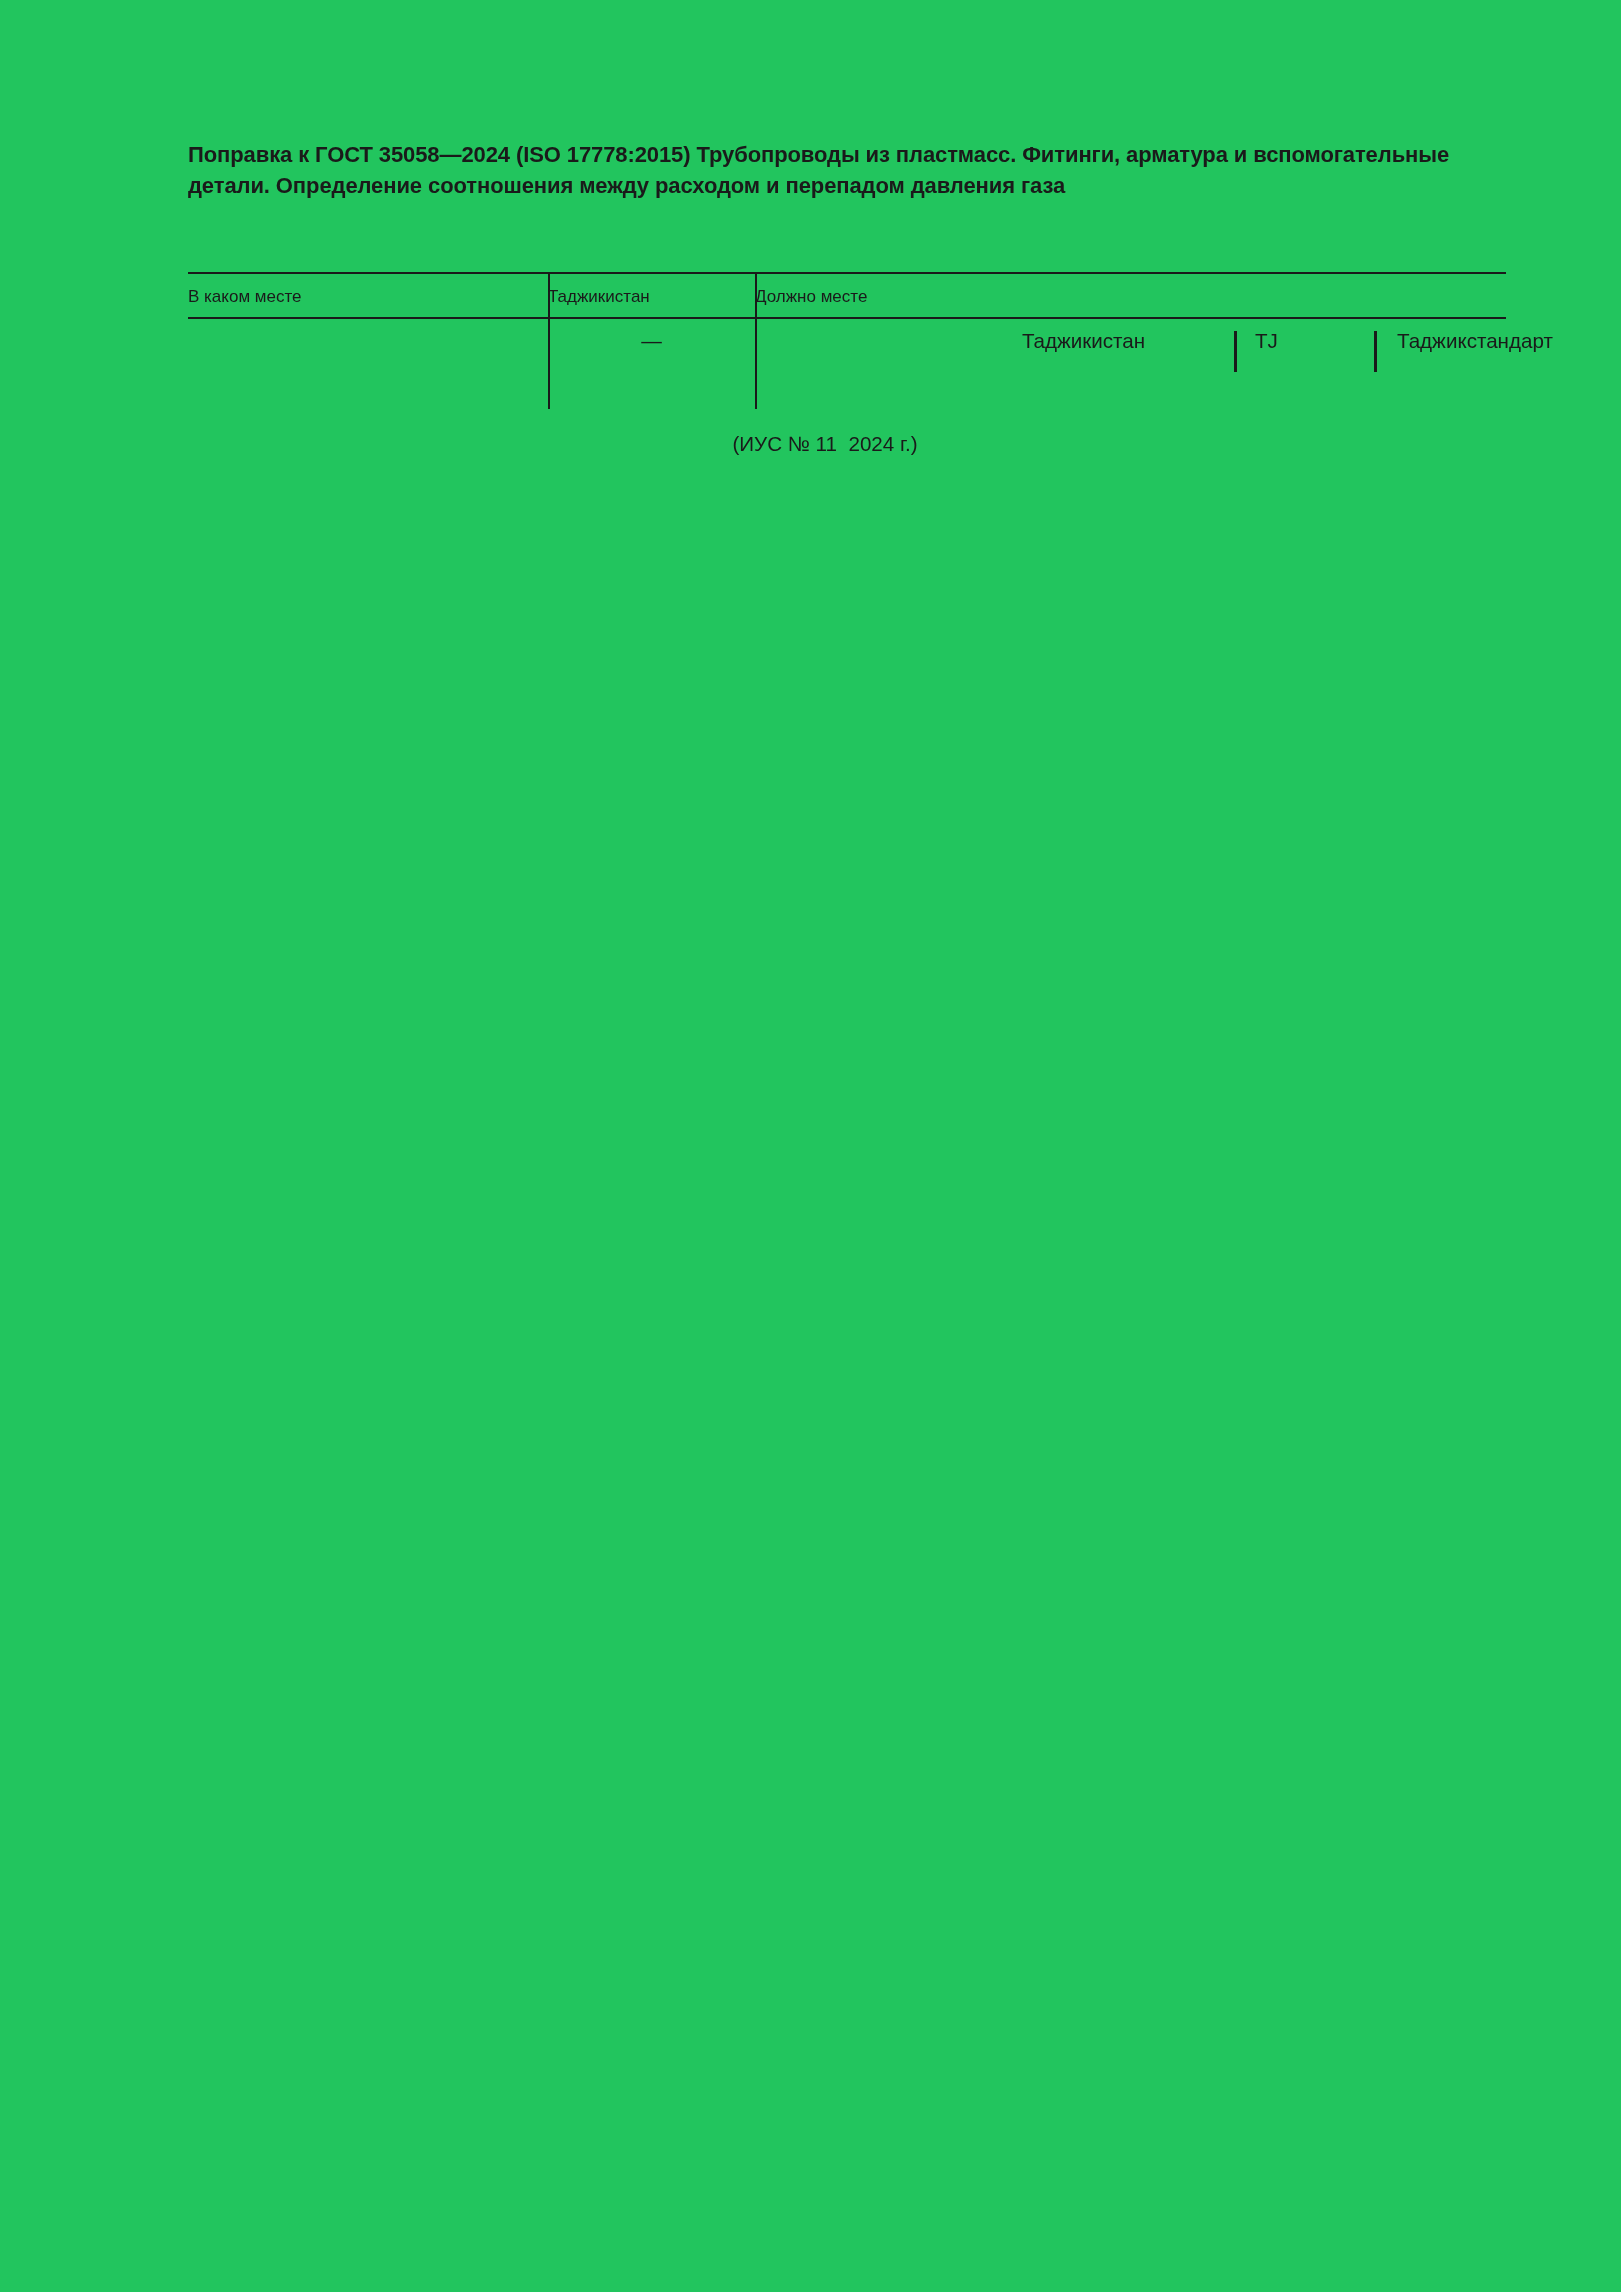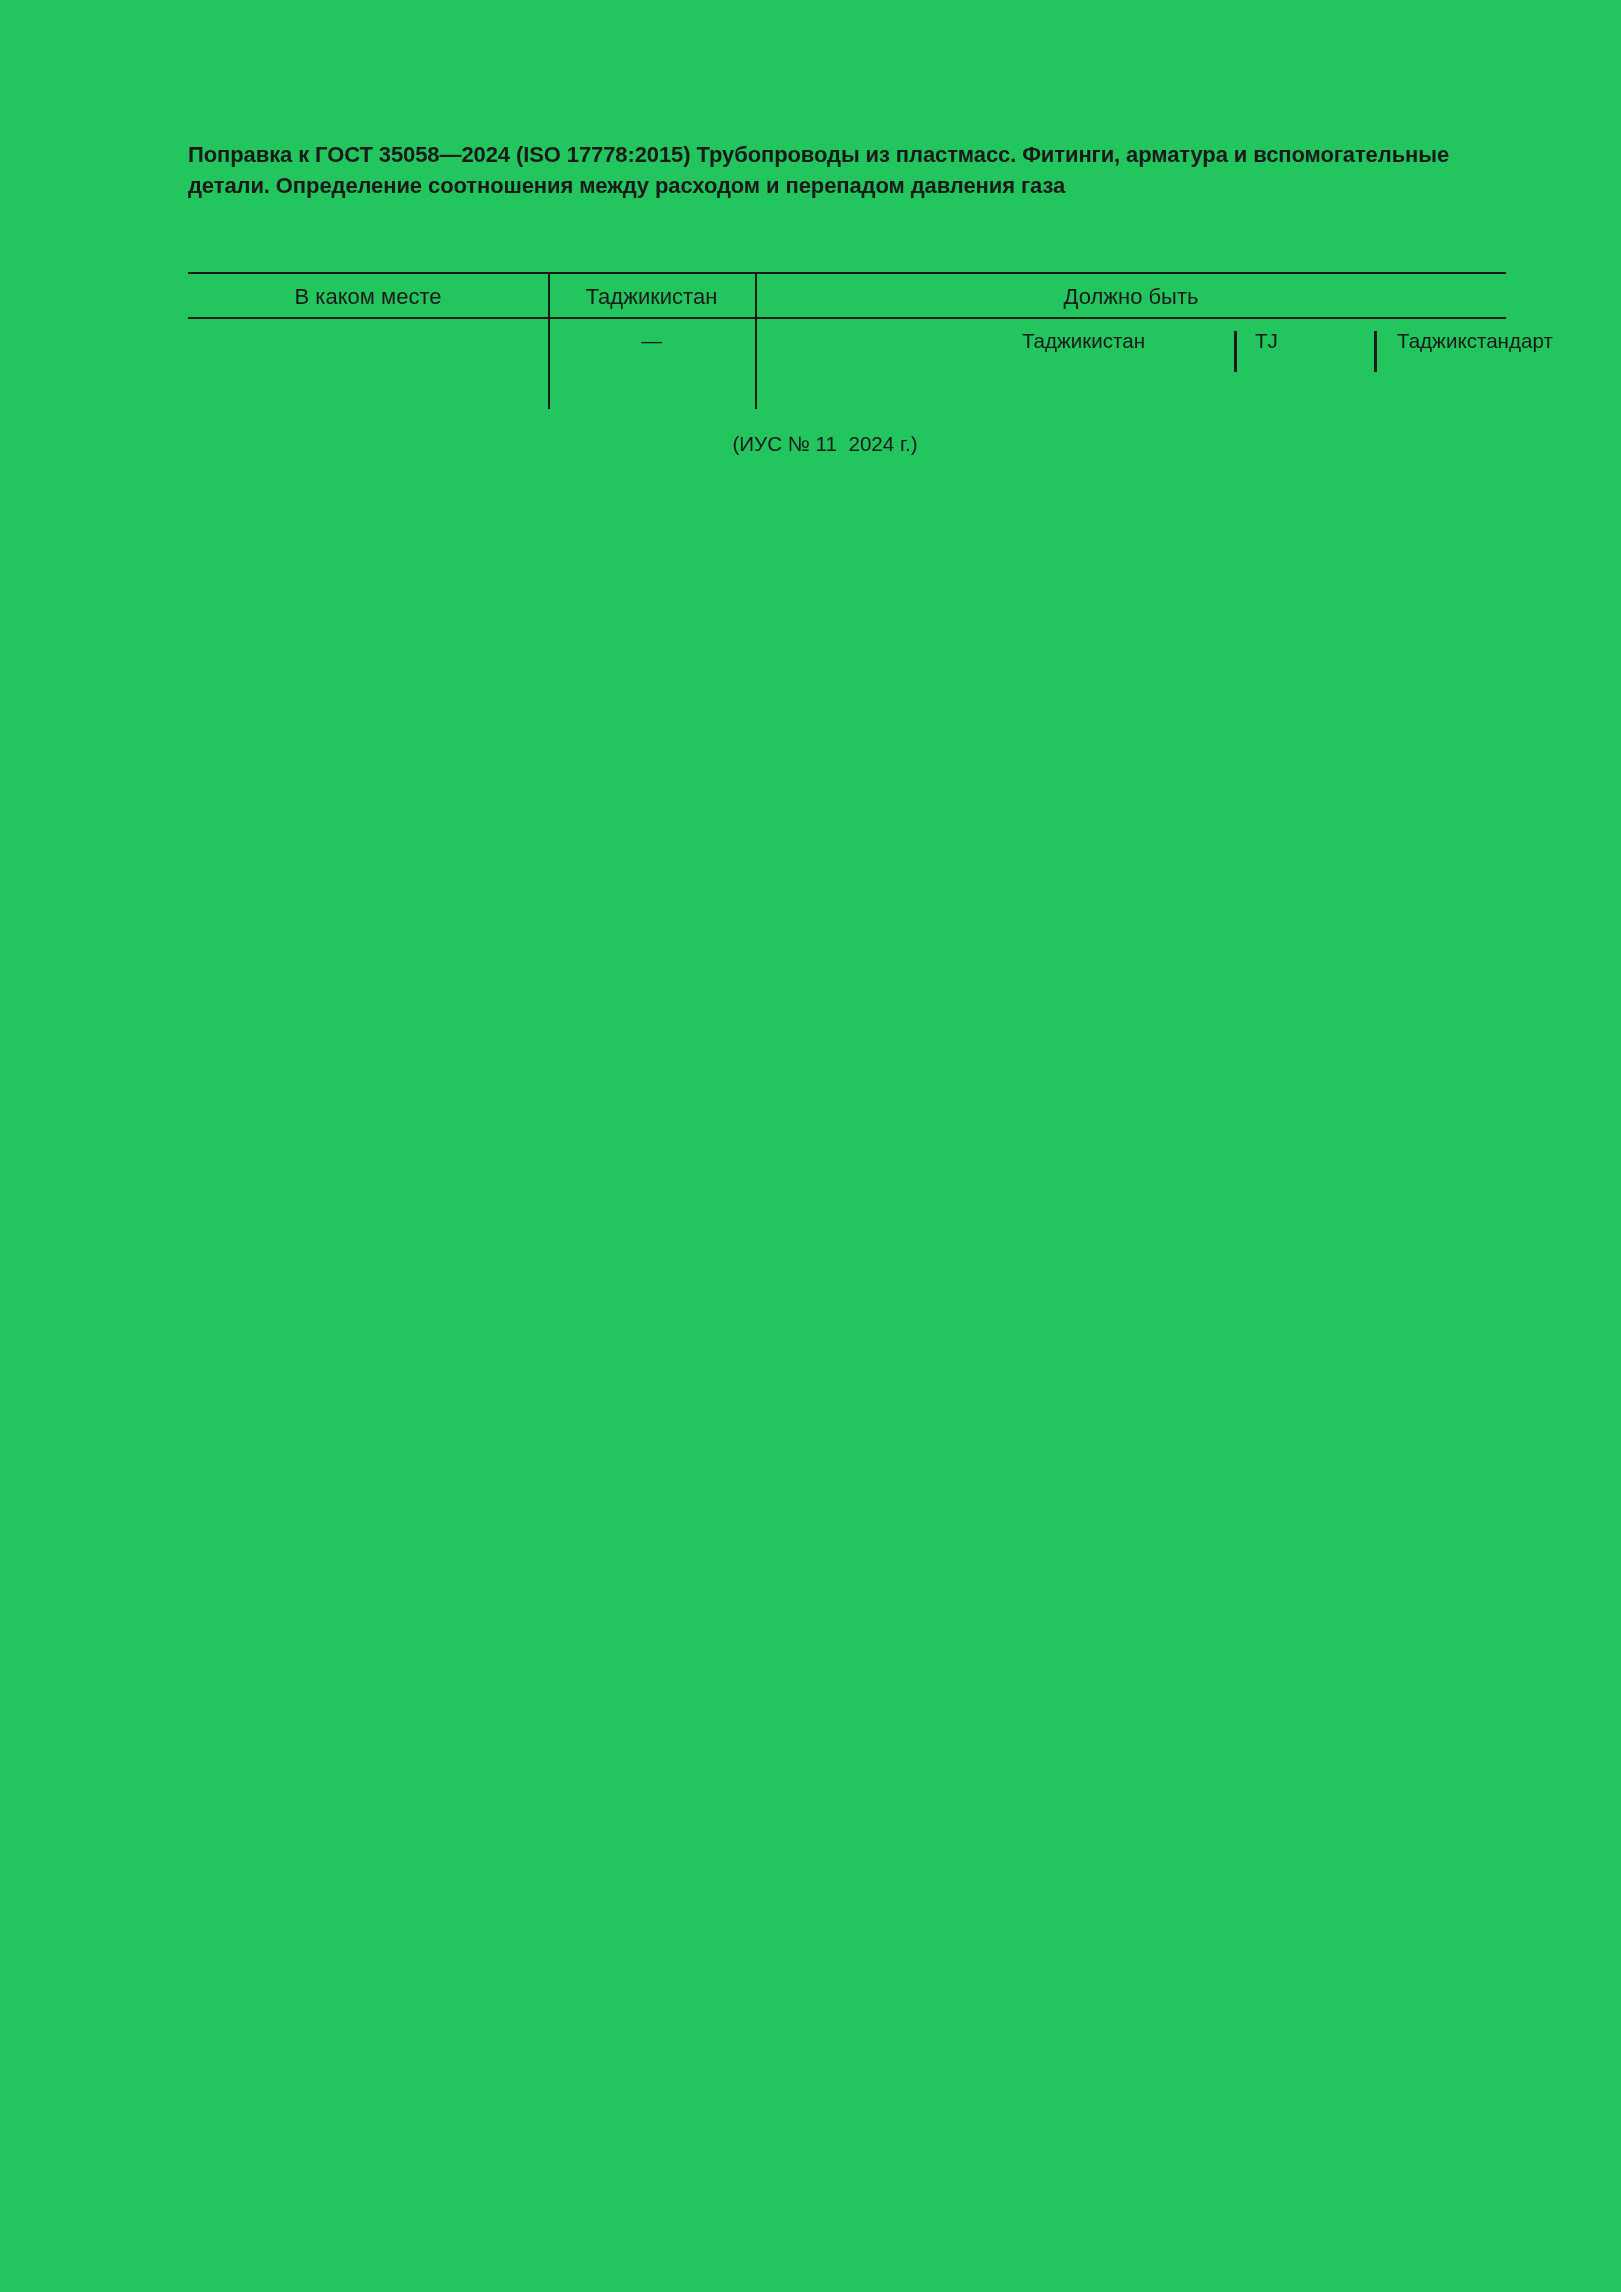--- a/index.html
+++ b/index.html
@@ -76,24 +76,24 @@
     top: 0px;
     height: 137px;
   }
 
   
   .th {
     position: absolute;
     top: 7.8px;
     height: 33px;
     line-height: 33px;
-    font-size: 22px;
+    font-size: 17px;
     font-weight: normal;
     color: #1a1a1a;
-    text-align: center;
+    text-align: left;
     white-space: nowrap;
   }
   .th-where  { left: 0px;   width: 360px; }
   .th-printed{ left: 360px; width: 207px; }
   .th-should { left: 567px; width: 752px; text-indent: 0; }
 
   
   .td-where {
     position: absolute;
     left: 0px;
@@ -171,21 +171,21 @@
   <div class="corr-table">
 
     <div class="rule rule-top"></div>
     <div class="rule rule-mid"></div>
 
     <div class="vdiv vdiv-1"></div>
     <div class="vdiv vdiv-2"></div>
 
     <div class="th th-where">В каком месте</div>
     <div class="th th-printed">Таджикистан</div>
-    <div class="th th-should">Должно быть</div>
+    <div class="th th-should">Должно месте</div>
 
     <div class="td-printed">—</div>
 
     <div class="should-row">
       <div class="sc sc-country">Таджикистан</div>
       <div class="sep-bar sep-1"></div>
       <div class="sc sc-code">TJ</div>
       <div class="sep-bar sep-2"></div>
       <div class="sc sc-body">Таджикстандарт</div>
     </div>

